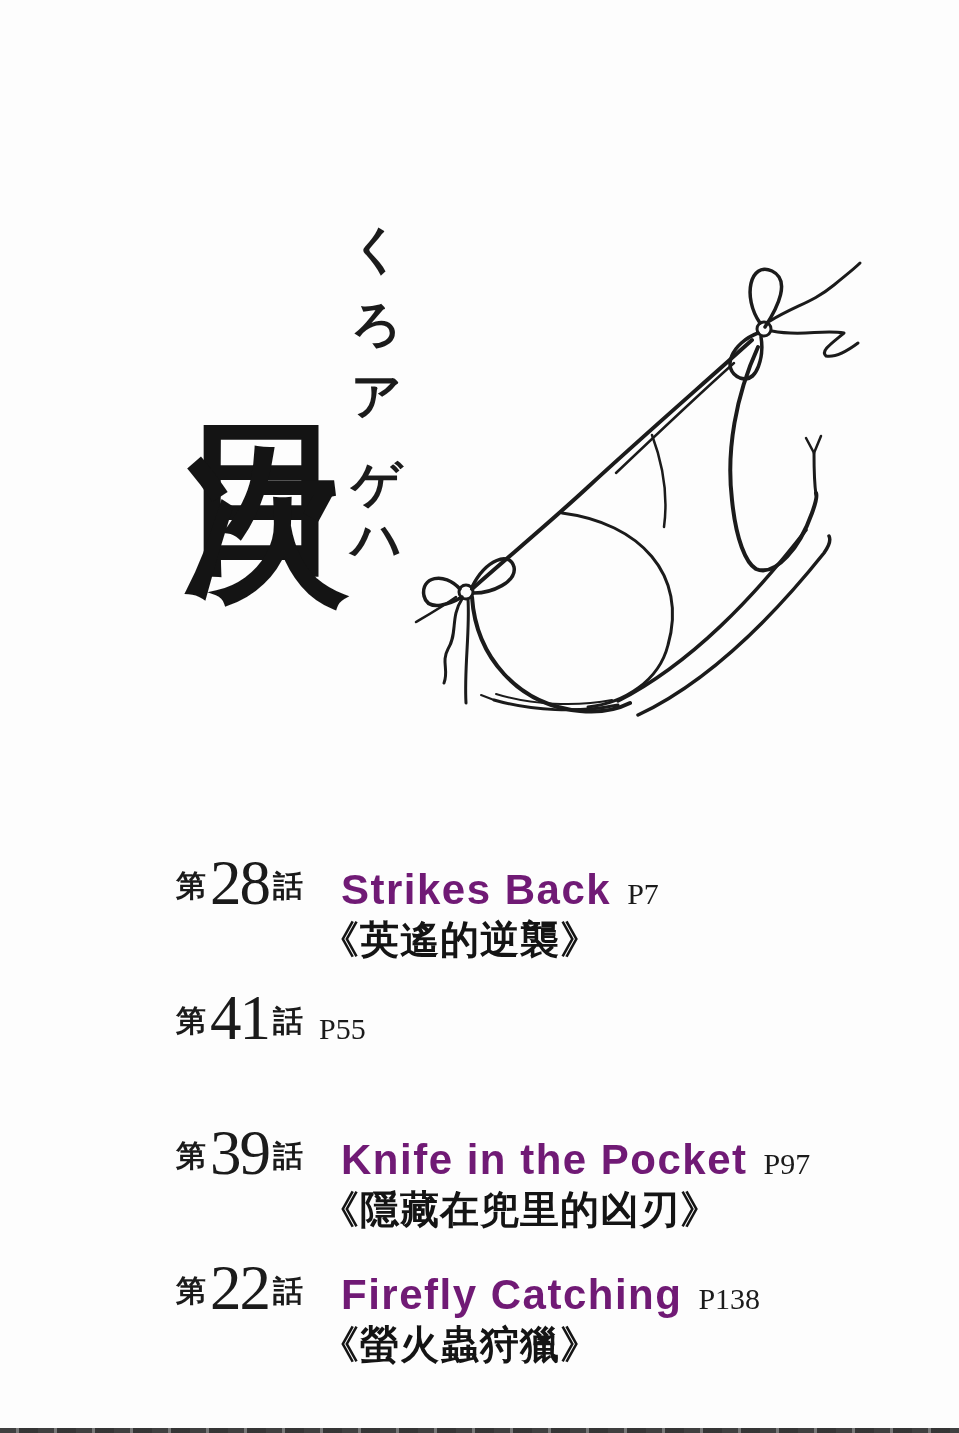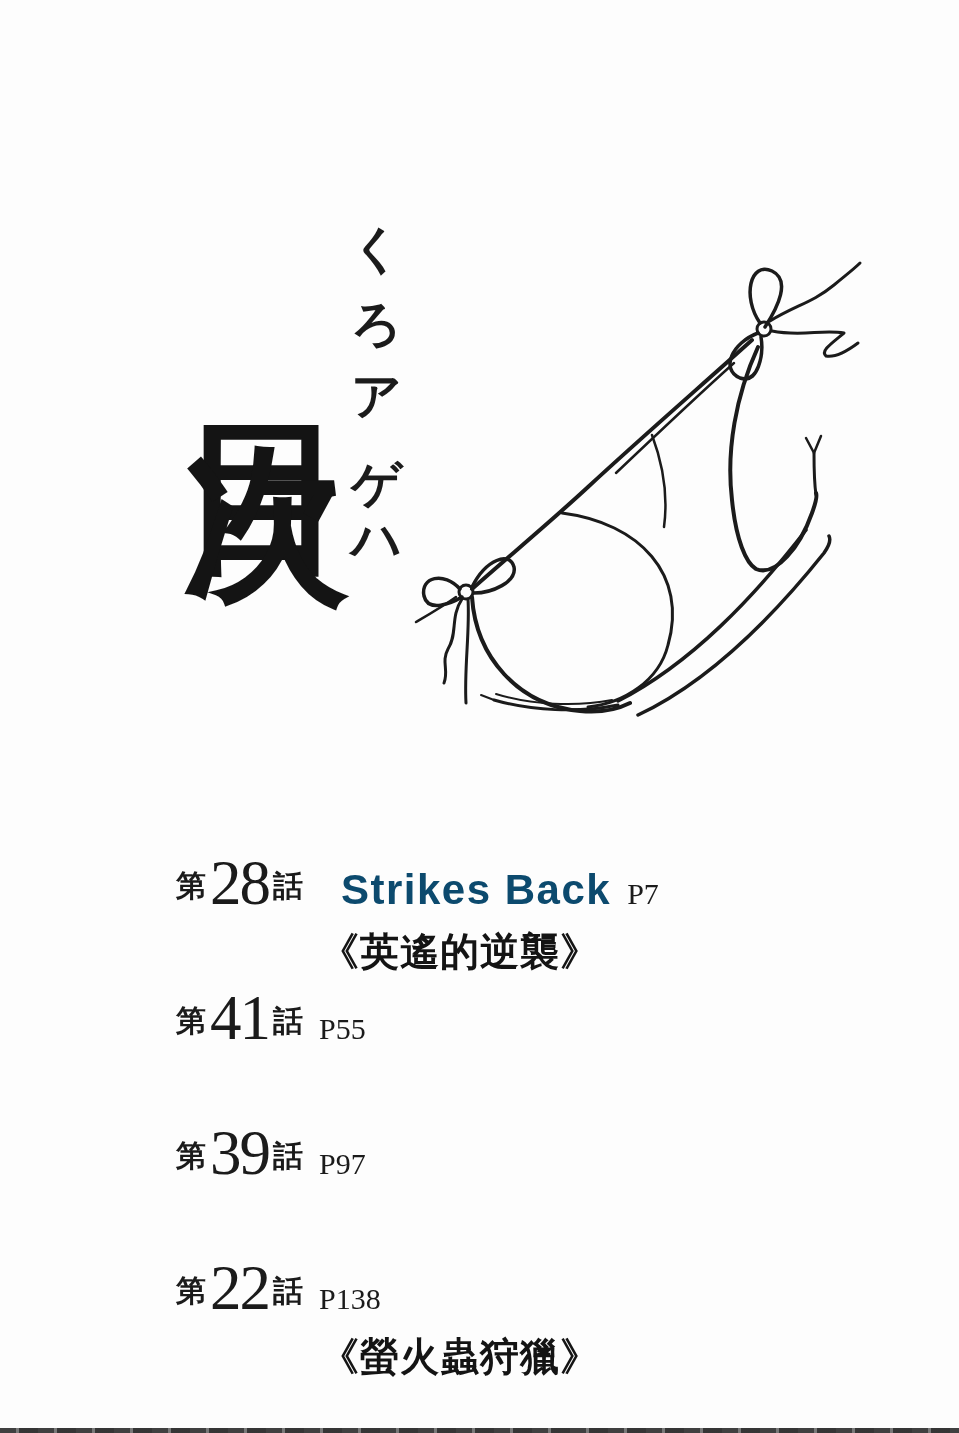--- a/index.html
+++ b/index.html
@@ -82,31 +82,31 @@
     line-height: 1;
     margin: 0 4px;
     letter-spacing: -2px;
   }
   .entry-title {
     font-family: "Liberation Sans", "DejaVu Sans", sans-serif;
     font-weight: bold;
     font-size: 42px;
     letter-spacing: 1.5px;
     margin-left: 38px;
-    color: #0c4a6e;
+    color: #701a75;
   }
   .entry-page {
     font-family: "Liberation Serif", "DejaVu Serif", serif;
     font-size: 30px;
     margin-left: 16px;
     color: #1b1b1b;
   }
   .entry-subtitle {
     margin-left: 144px;
-    margin-top: 16px;
+    margin-top: 4px;
     font-family: "Liberation Serif", "DejaVu Serif", serif;
     font-weight: bold;
     font-size: 39px;
     letter-spacing: 1px;
     color: #141414;
     line-height: 1.1;
   }
   #entry-0 { top: 852px; }
   #entry-1 { top: 987px; }
   #entry-2 { top: 1122px; }
@@ -194,29 +194,32 @@
       <span class="ch-post">話</span>
       <span class="entry-page">P55</span>
     </div>
   </div>
 
   <div class="toc-entry" id="entry-2">
     <div class="entry-head">
       <span class="ch-pre">第</span>
       <span class="ch-num">39</span>
       <span class="ch-post">話</span>
+      <span class="entry-title">Knife in the Pocket</span>
       <span class="entry-page">P97</span>
     </div>
+    <div class="entry-subtitle">《隱藏在兜里的凶刃》</div>
   </div>
 
   <div class="toc-entry" id="entry-3">
     <div class="entry-head">
       <span class="ch-pre">第</span>
       <span class="ch-num">22</span>
       <span class="ch-post">話</span>
+      <span class="entry-title">Firefly Catching</span>
       <span class="entry-page">P138</span>
     </div>
     <div class="entry-subtitle">《螢火蟲狩獵》</div>
   </div>
 
   <div class="page-bottom-edge"></div>
 
 </div>
 
 </body></html>

